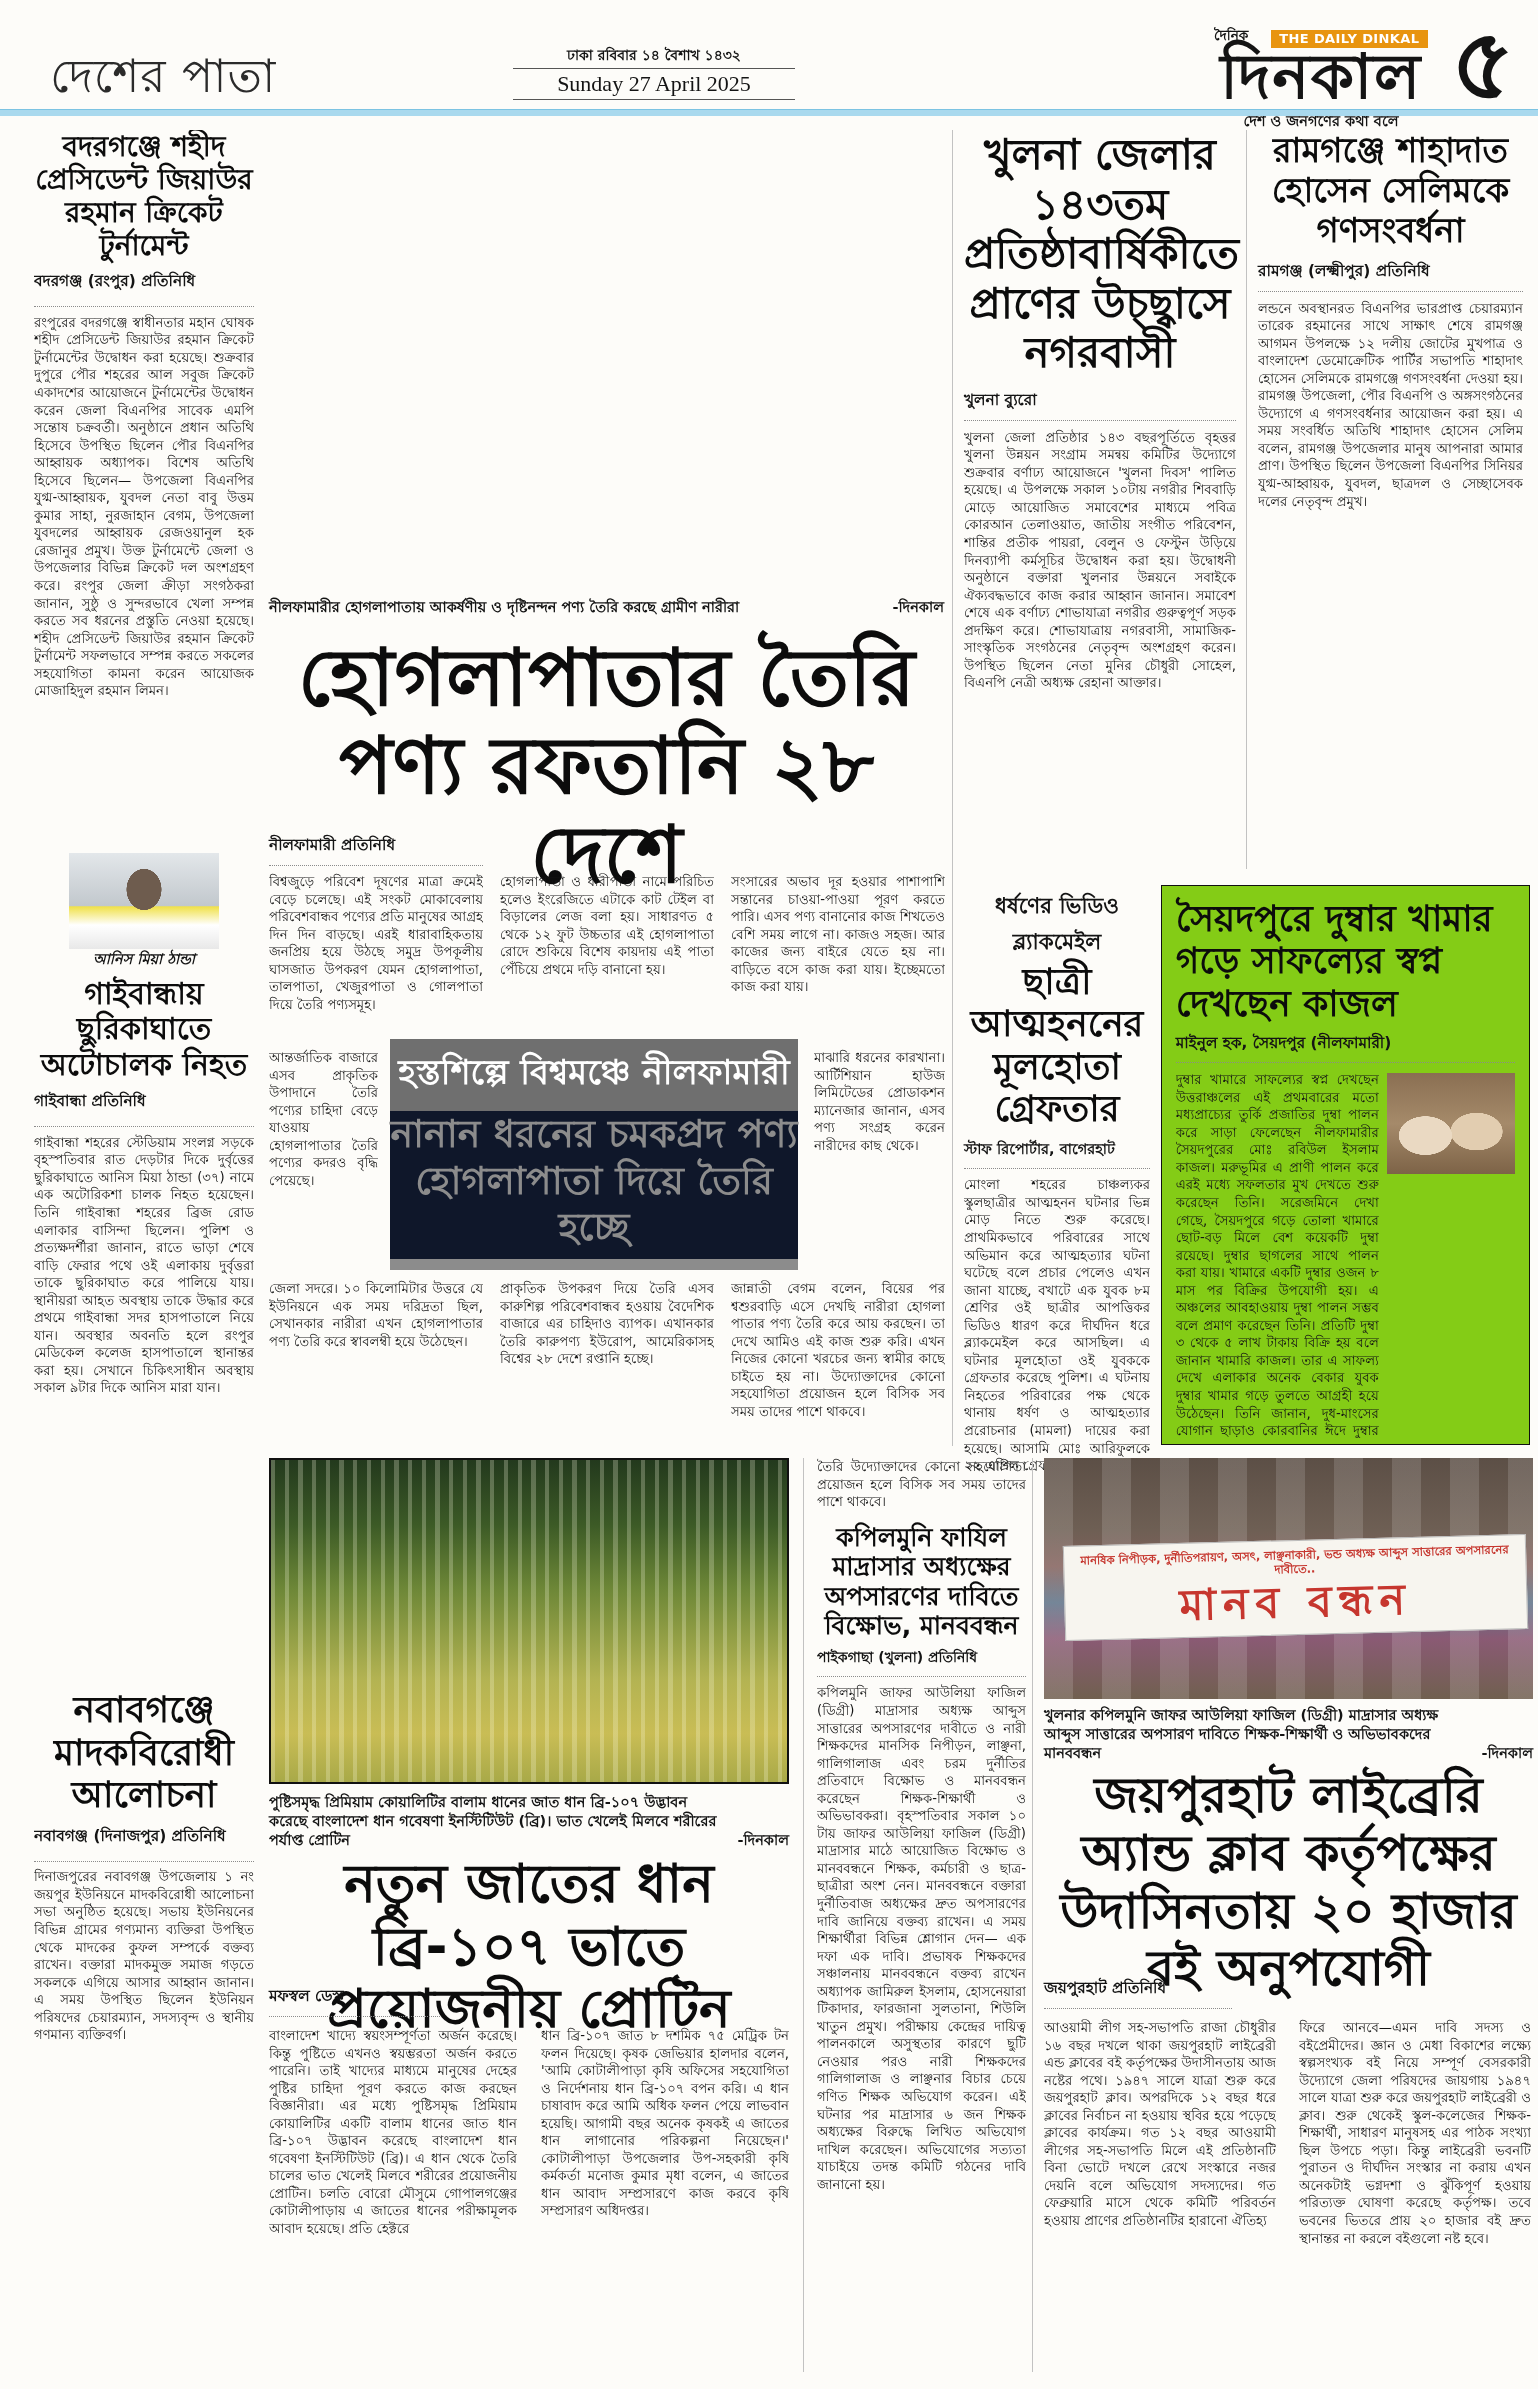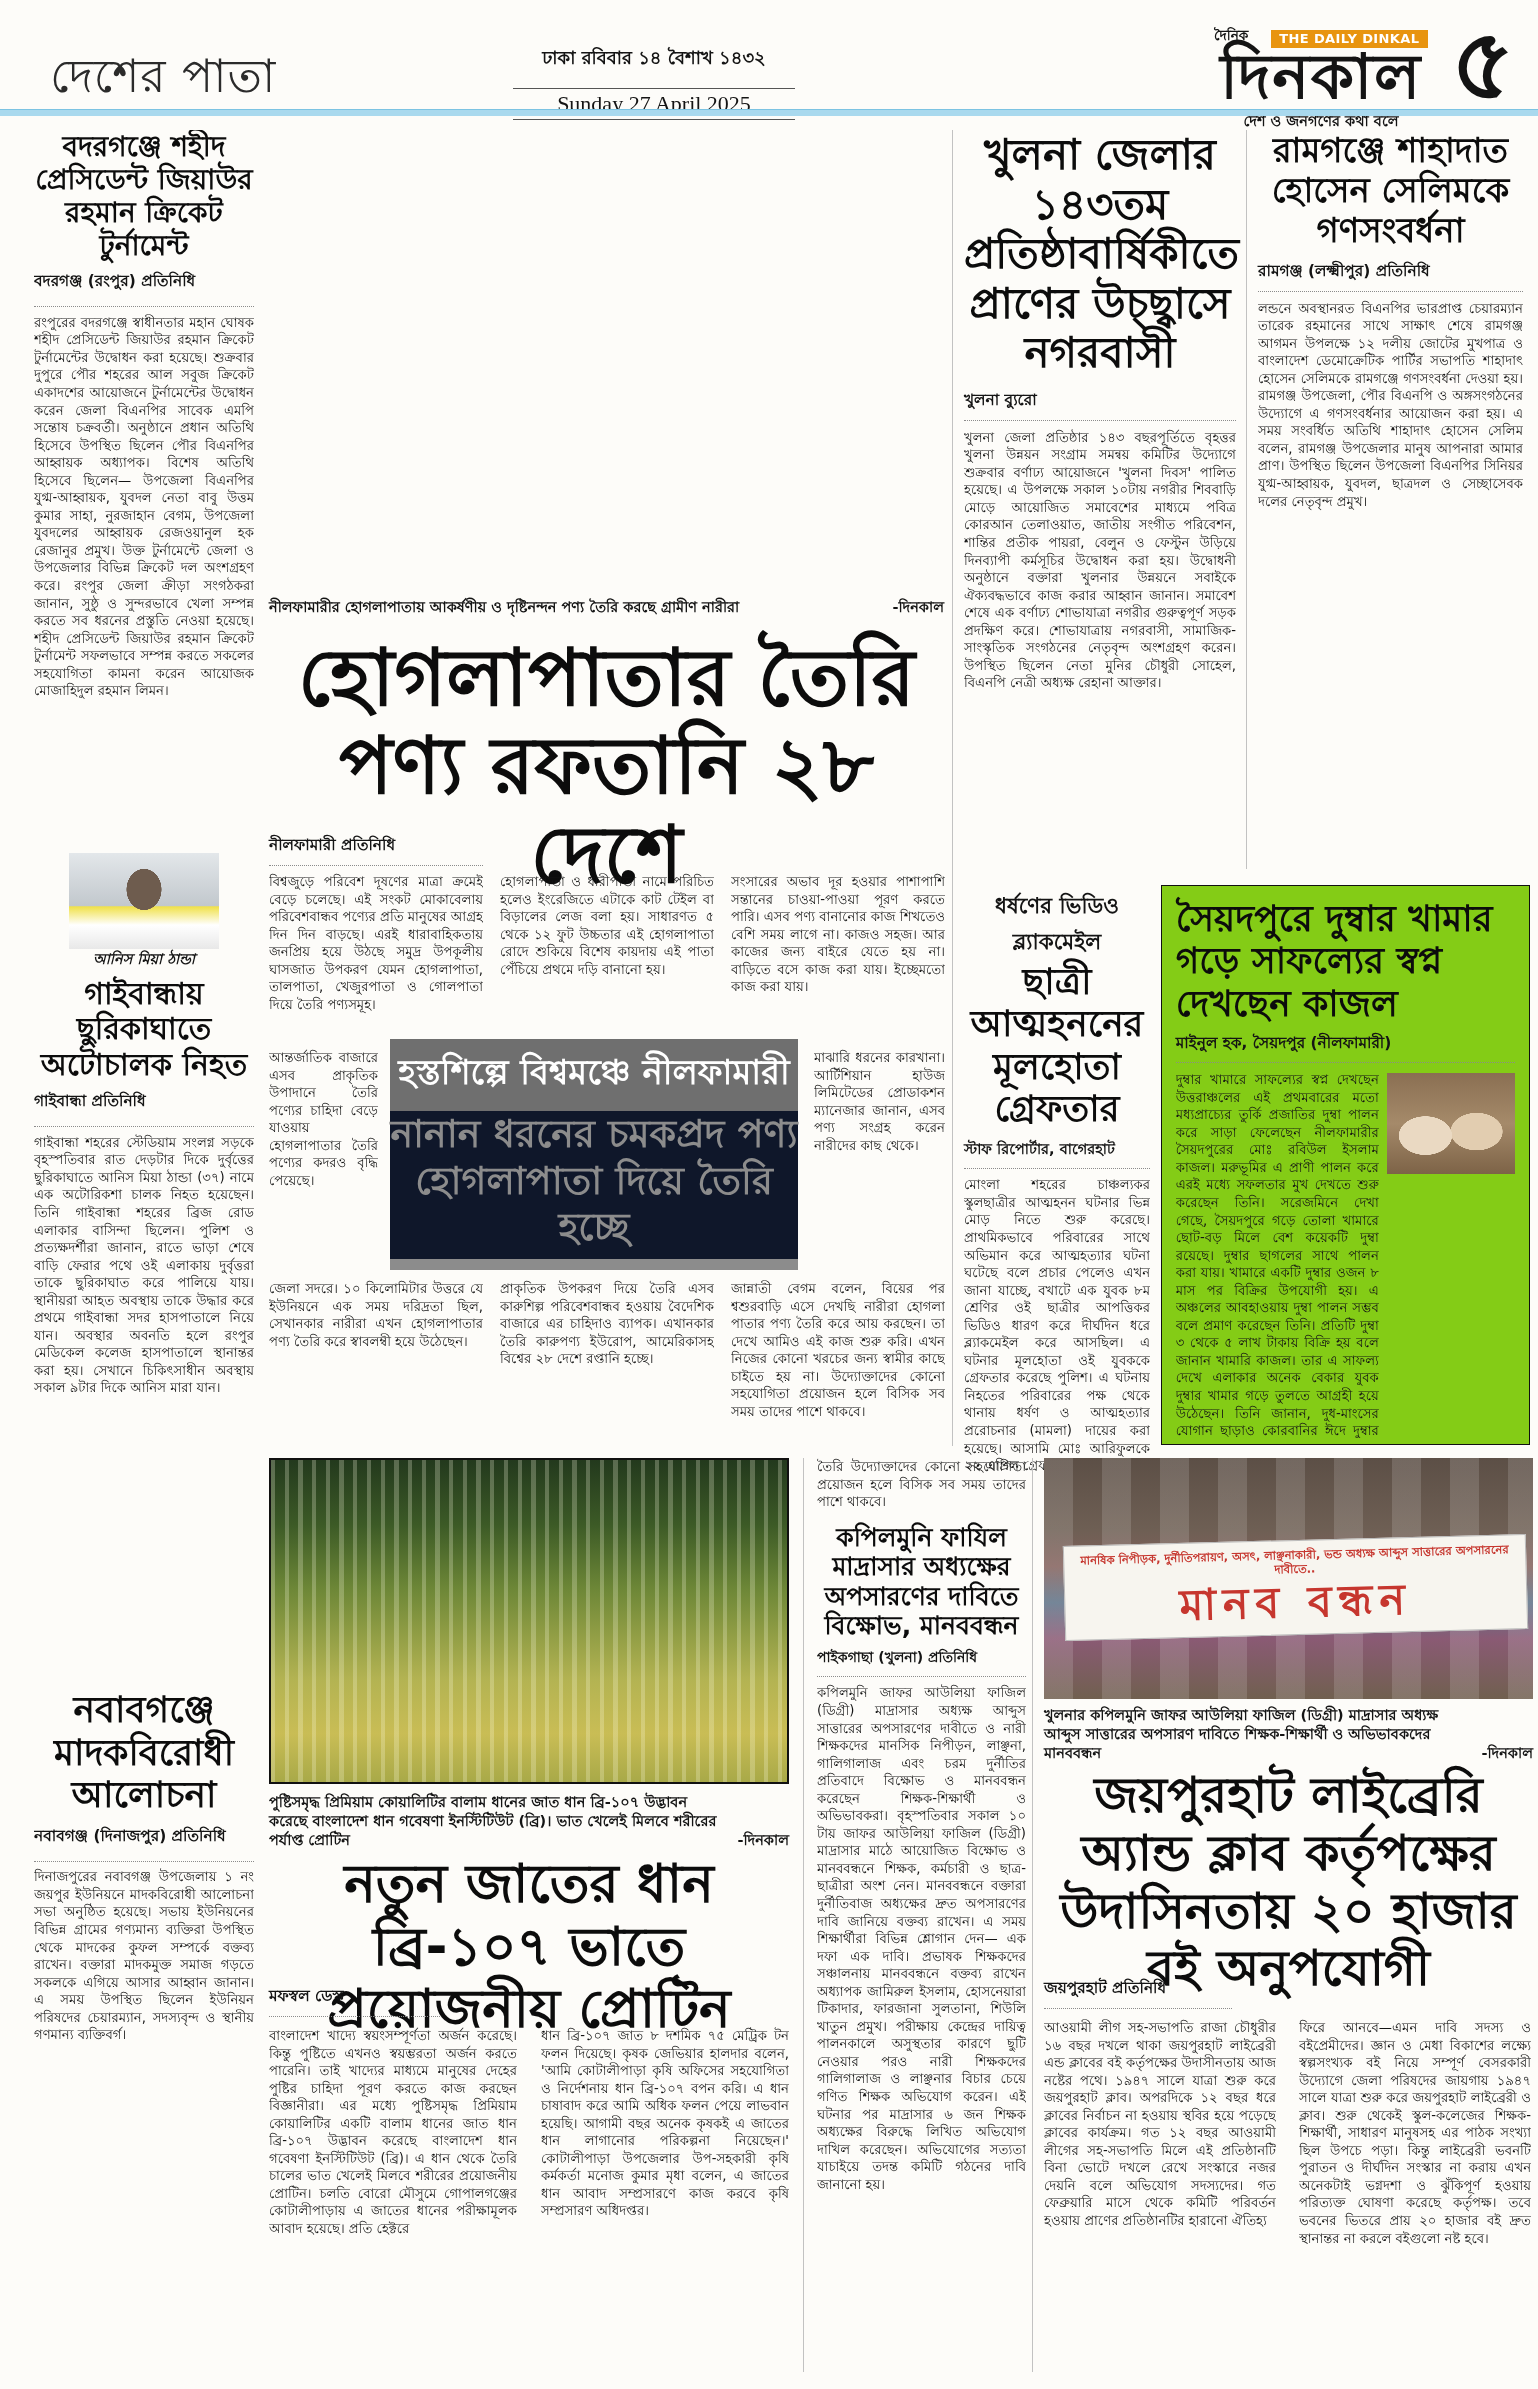--- a/index.html
+++ b/index.html
@@ -2,21 +2,21 @@
 <html style="font-size:13.7px"><head>
 <meta charset="utf-8">
 <style>
   html,body{margin:0;padding:0;}
   body{width:1538px;height:2389px;background:#fdfcf9;font-family:"DejaVu Sans","Liberation Sans",sans-serif;color:#141414;position:relative;overflow:hidden;}
   #page{position:absolute;inset:0;}
   .abs{position:absolute;}
   
   .section-title{font-size:46px;color:#2b2b2b;font-weight:500;letter-spacing:0.9px;}
   .date-box{text-align:center;}
-  .date-bn{font-size:18px;font-weight:700;border-bottom:1.7px solid #555;padding-bottom:13px;}
+  .date-bn{font-size:14px;font-weight:700;border-bottom:1.7px solid #555;padding-bottom:0;}
   .date-en{font-family:"Liberation Serif",serif;font-size:22px;border-bottom:1.7px solid #555;padding:1.7px 5.1px 2.6px;}
   .masthead{text-align:center;}
   .mast-top{display:flex;align-items:flex-end;justify-content:space-between;}
   .brand-prefix{font-size:13.7px;font-weight:700;}
   .brand-en{background:#e8940f;color:#fff;font-size:13px;font-weight:700;padding:1.7px 8.5px;letter-spacing:0.4px;}
   .brand{font-size:62px;font-weight:900;line-height:.95;letter-spacing:1.7px;}
   .tagline{font-size:14.5px;font-weight:700;margin-top:3.4px;}
   .page-num{font-size:98px;font-weight:700;line-height:1;}
   .blue-rule{background:#a9d9ee;border-top:1.7px solid #7cc3e2;height:6px;left:0;width:1538px;top:109px;}
   

